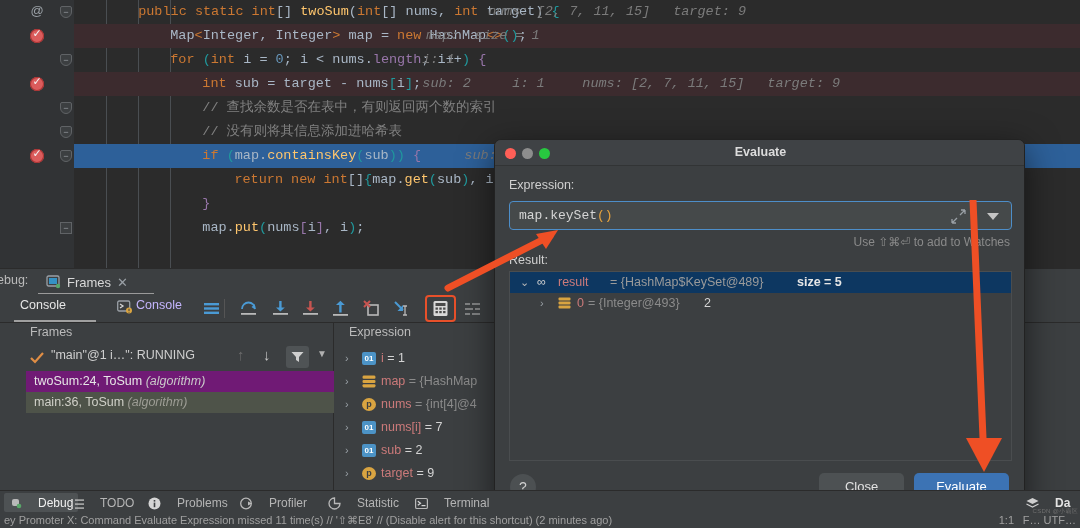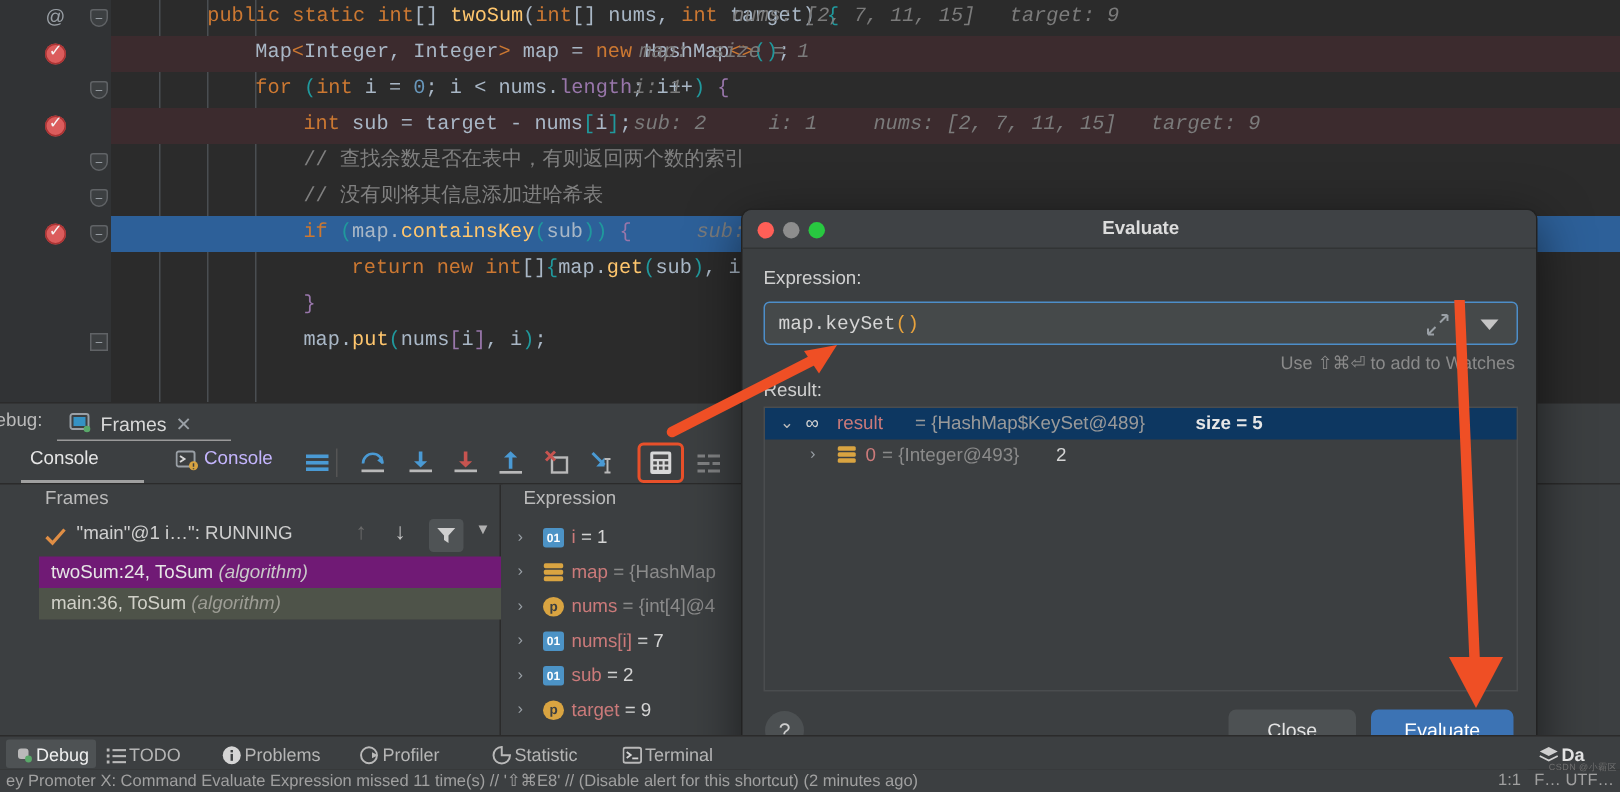--- a/index.html
+++ b/index.html
@@ -90,21 +90,21 @@
   .vname { position:absolute; left:46px; color:#cb7a7a; }
   .vval { color:#8b8b8b; }
   .vnum { color:#d4d4d4; }
 
   .left-strip { position:absolute; left:0; top:268px; width:14px; height:222px; background:#3c3f41; }
   .strip-ico { position:absolute; left:1px; width:12px; height:12px; }
 
   
   #bottombar { position:absolute; left:0; top:490px; width:1080px; height:23px; background:#3c3f41;
                border-top:1px solid #2b2b2b; }
-  .bb-item { position:absolute; top:4px; height:16px; display:flex; align-items:center; gap:2px;
+  .bb-item { position:absolute; top:4px; height:16px; display:flex; align-items:center; gap:16px;
              font-size:12px; color:#b5b5b5; }
   .bb-item.active { background:#4e5254; color:#f0f0f0; padding:0 5px; top:2px; height:19px; border-radius:2px; }
   .bb-ico { width:13px; height:13px; display:inline-block; }
 
   #statusbar { position:absolute; left:0; top:513px; width:1080px; height:15px; background:#3c3f41; }
   .status-txt { position:absolute; left:4px; top:1px; font-size:11px; color:#a0a0a0; white-space:nowrap; }
   .status-right { position:absolute; top:1px; font-size:11px; color:#a0a0a0; }
   .wm { position:absolute; right:2px; top:-6px; font-size:6px; color:#6f6f6f; letter-spacing:.3px; }
 
   

